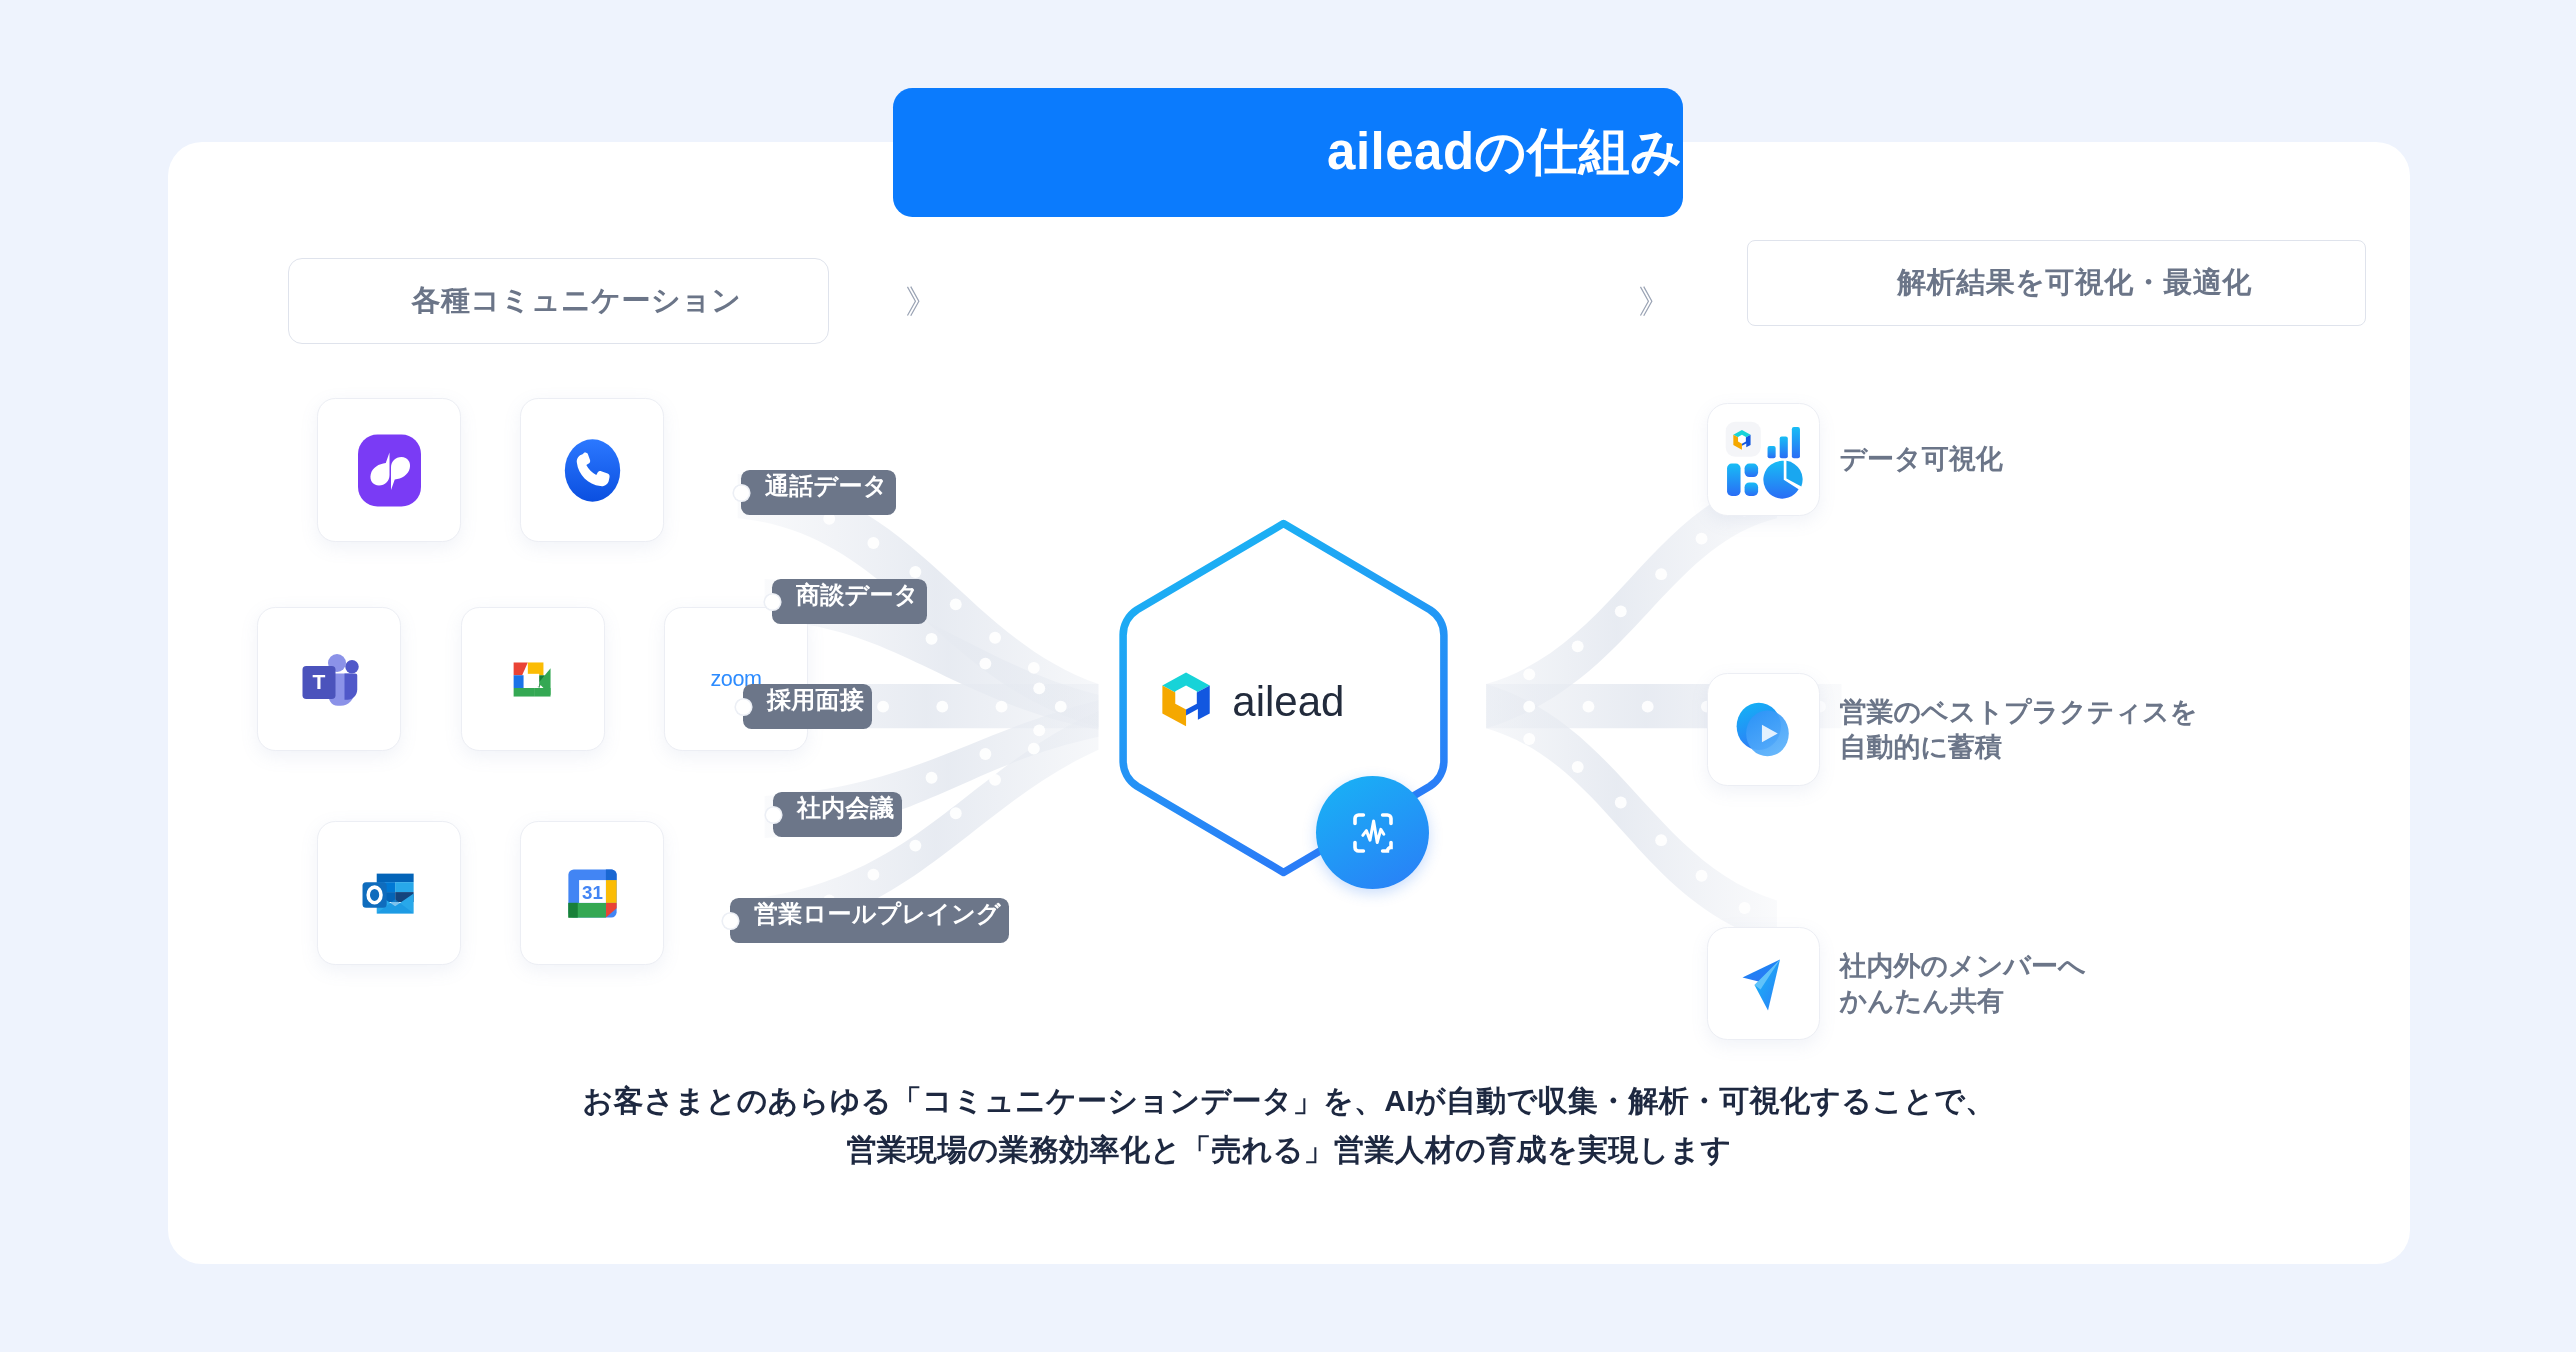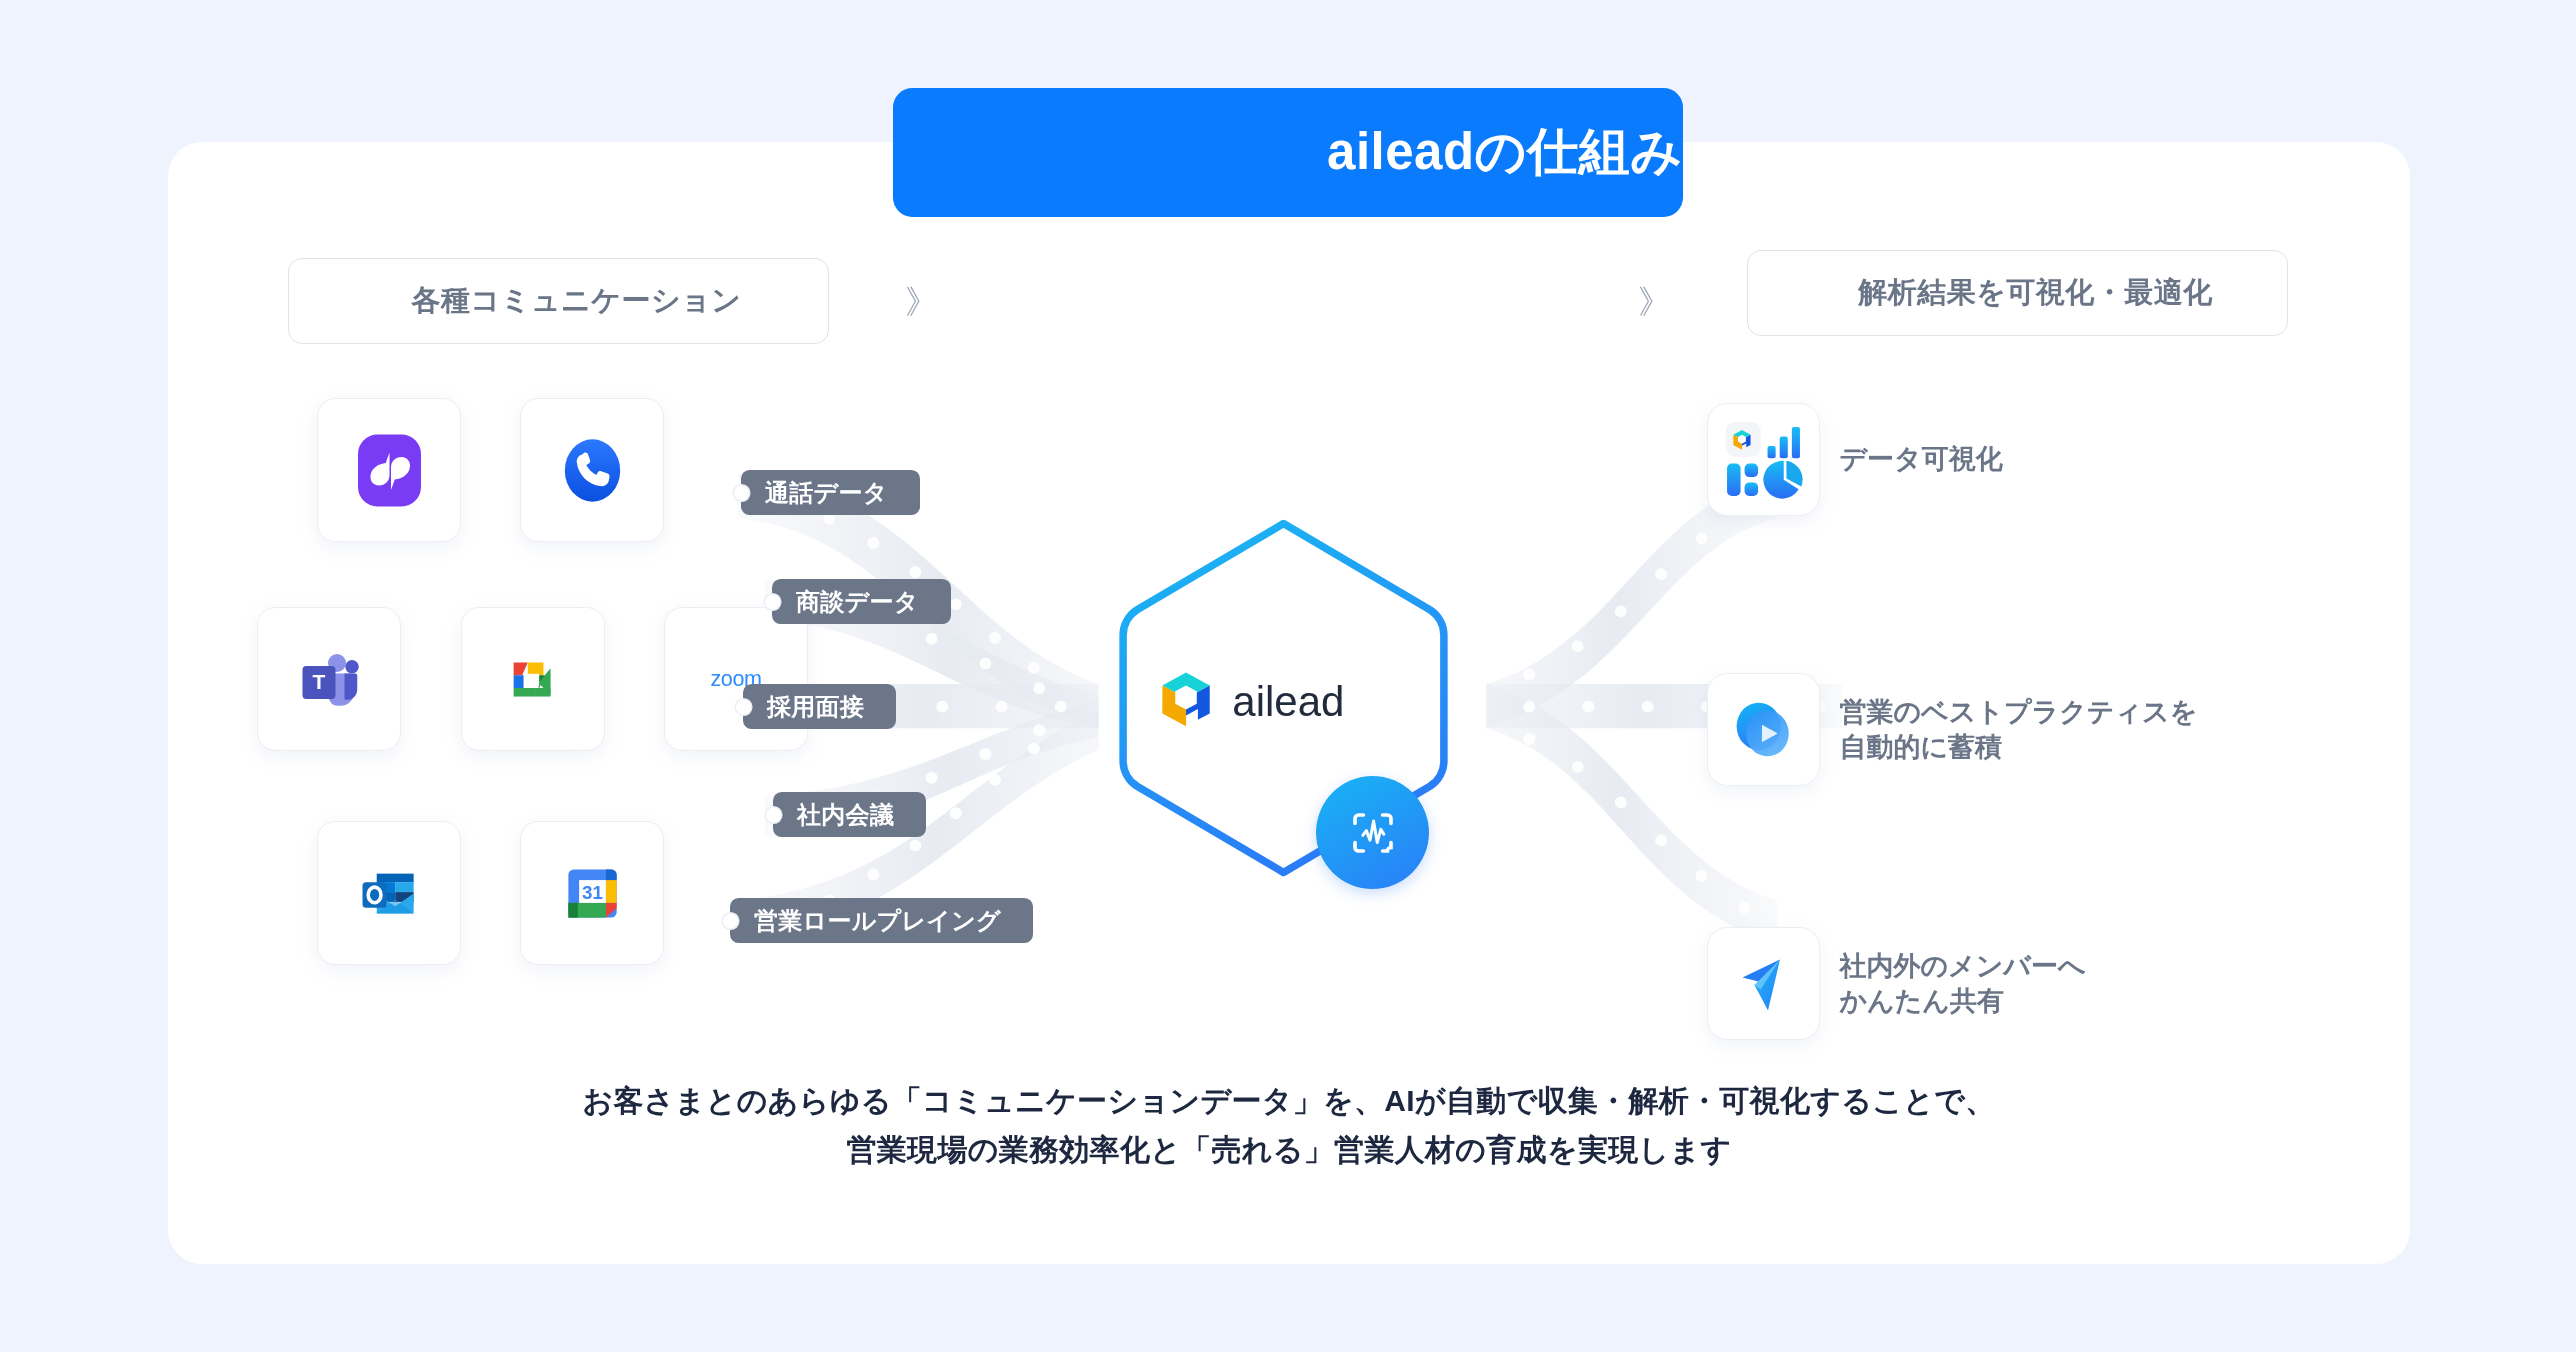--- a/index.html
+++ b/index.html
@@ -51,21 +51,21 @@
   }
   .step-head span {
     color: #6b7588;
     font-size: 29px;
     font-weight: 700;
     white-space: nowrap;
     letter-spacing: 0.5px;
   }
   .sh1 { left: 288px;  top: 258px; width: 541px; }
   .sh2 { left: 1020px; top: 258px; width: 541px; }
-  .sh3 { left: 1747px; top: 250px; width: 541px; }
+  .sh3 { left: 1747px; top: 240px; width: 619px; border-radius: 8px; }
 
   .chev {
     position: absolute;
     top: 280px;
     font-size: 33px;
     color: #9aa3b4;
     font-weight: 400;
     z-index: 30;
     line-height: 43px;
   }
@@ -86,22 +86,22 @@
 
   
   .ribbons { position: absolute; left: 0; top: 0; width: 2576px; height: 1353px; z-index: 5; }
 
   
   .pill {
     position: absolute;
     height: 45px;
     background: #6c7689;
     border-radius: 8.6px;
-    display: flex; align-items: center;
-    padding: 0 32px 0 24px;
+    display: flex; 
+    padding: 0 8px 0 24px;
     z-index: 25;
   }
   .pill span {
     color: #ffffff;
     font-size: 24px;
     font-weight: 700;
     white-space: nowrap;
     letter-spacing: 0.3px;
   }
   .pill .dot {

